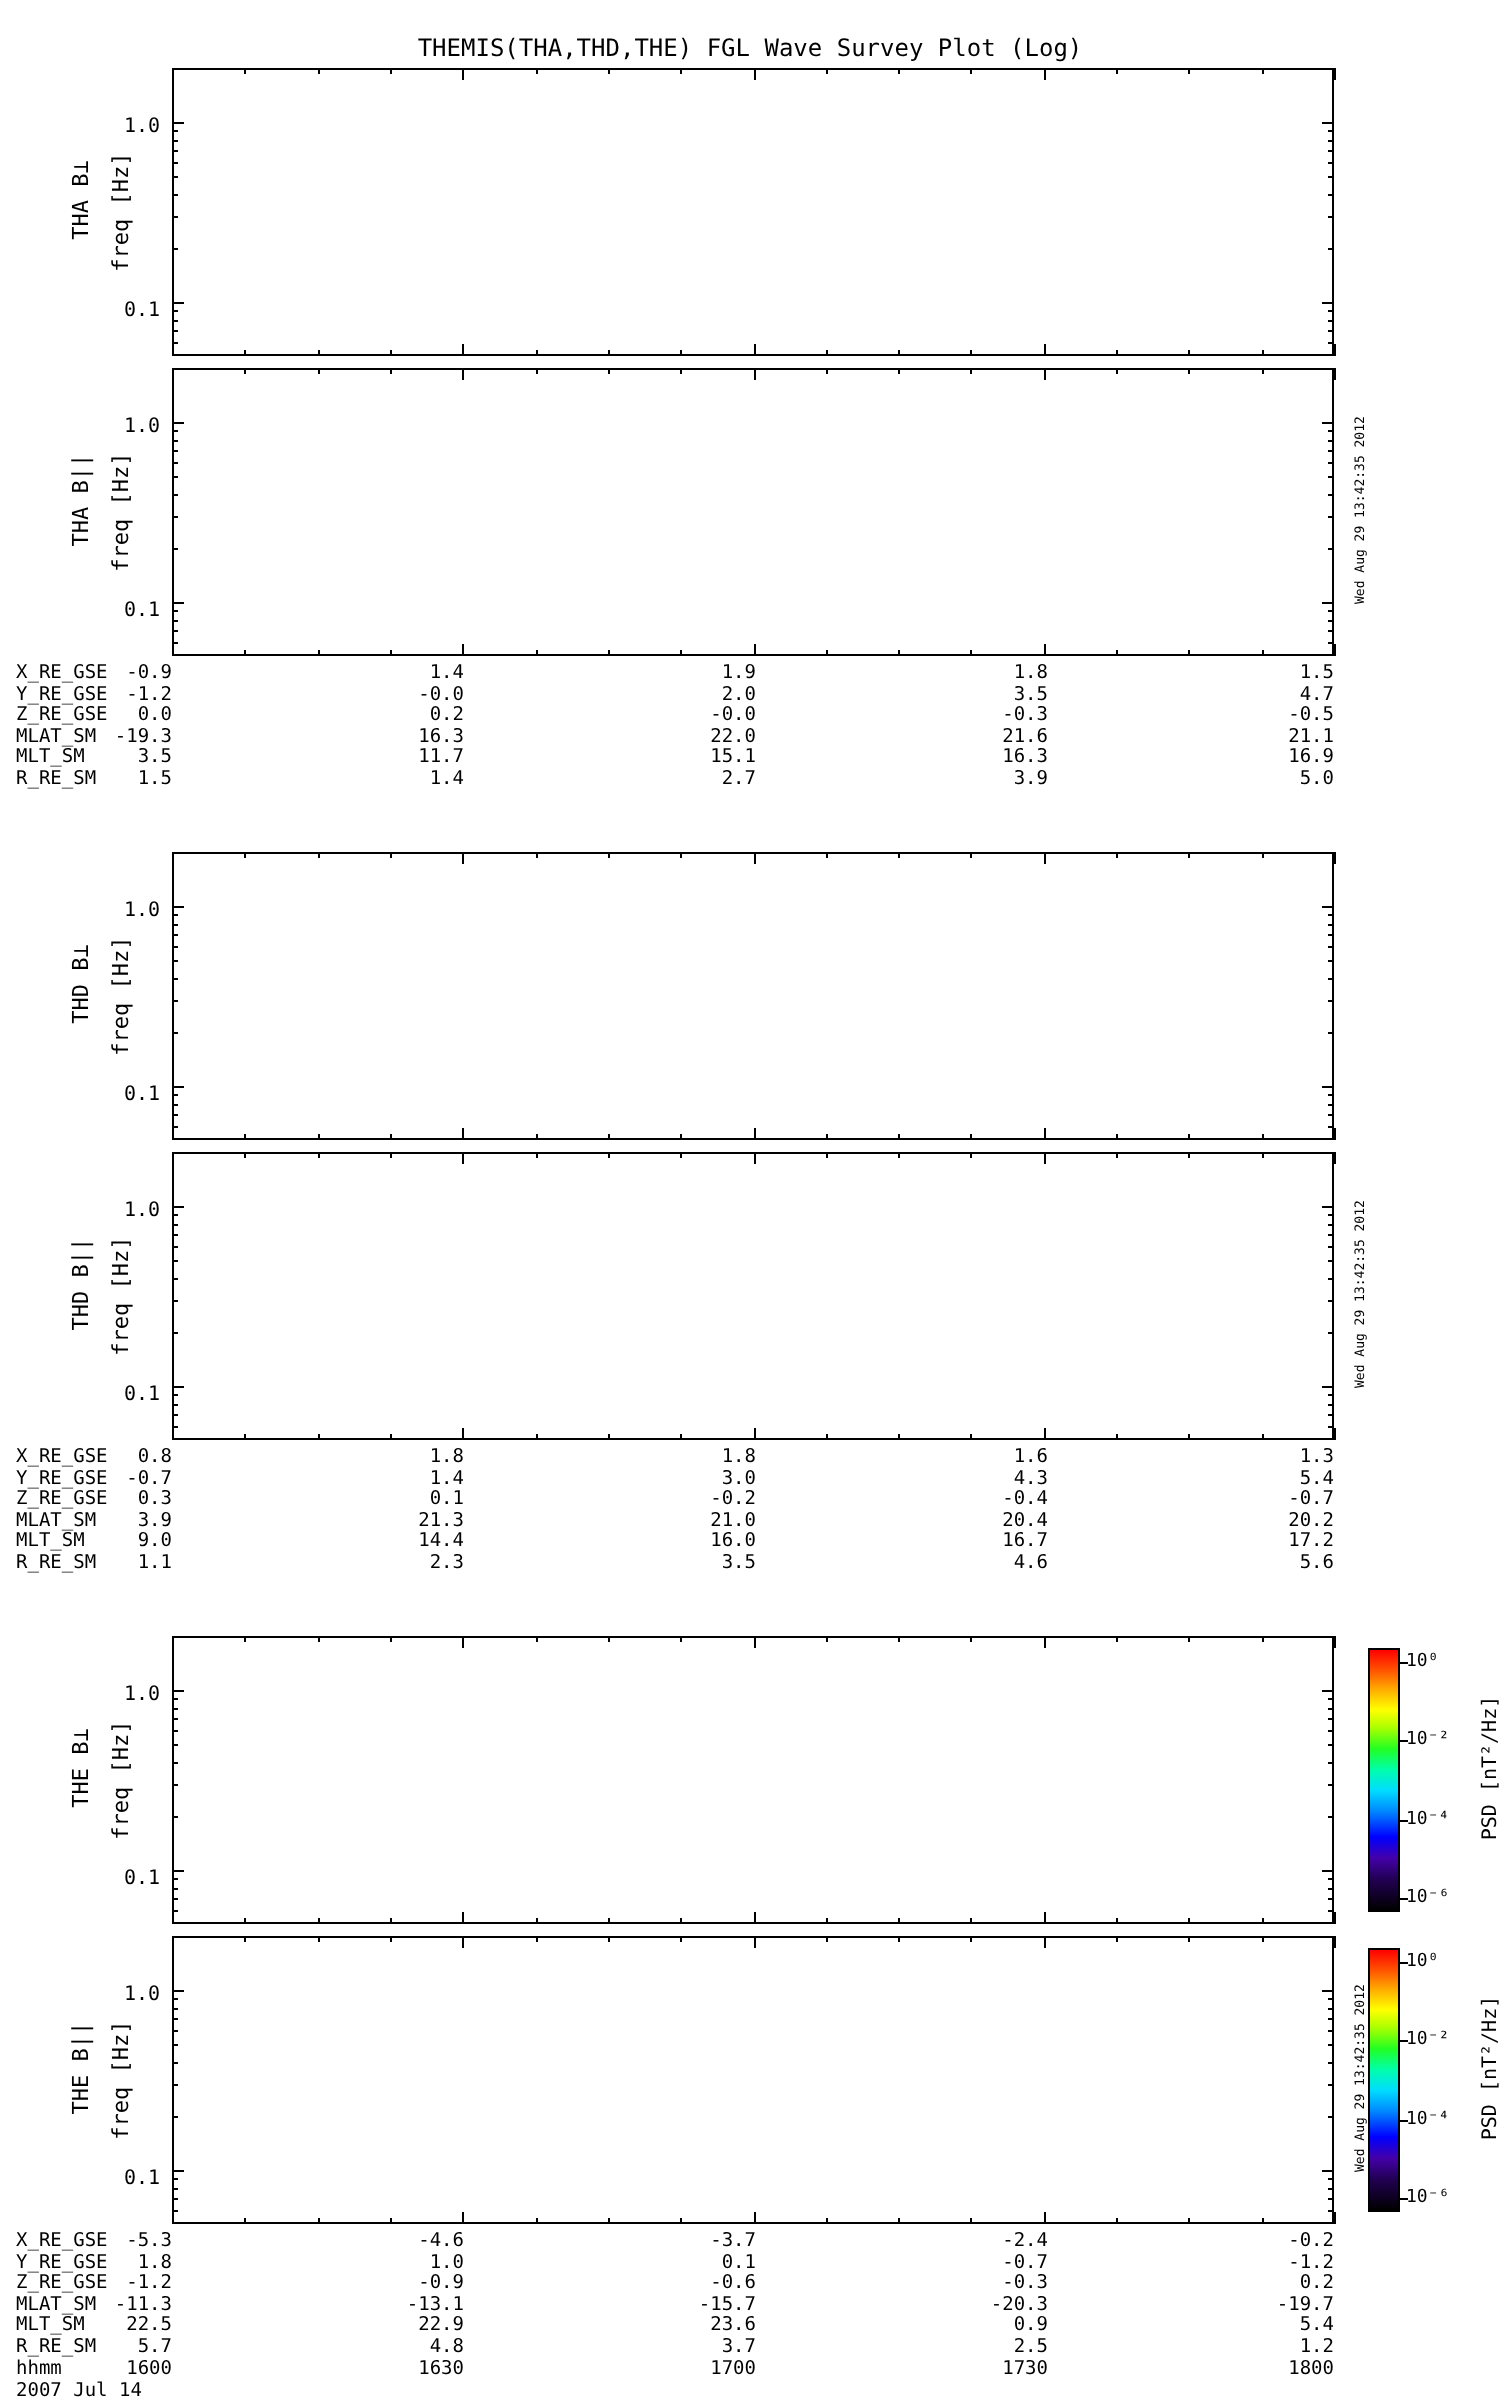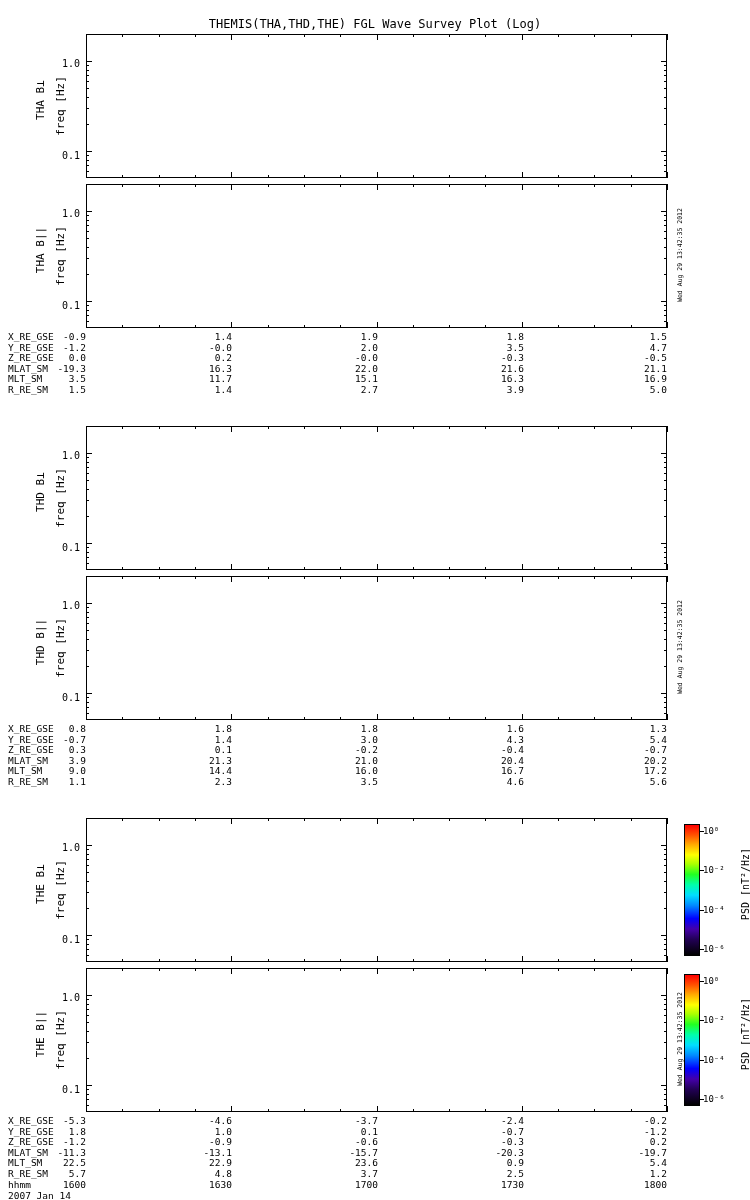--- a/index.html
+++ b/index.html
@@ -551,21 +551,21 @@
       <div class="tick-h" style="left: 664px; top: 987px; width: 3px;"></div>
       <div class="tick-h" style="left: 86px; top: 1077px; width: 3px;"></div>
       <div class="tick-h" style="left: 664px; top: 1077px; width: 3px;"></div>
     </div>
 
   <div class="annot" id="annot-tha" style="left:8px;top:320px;width:680px;"><div class="row"><span class="lab">X_RE_GSE</span><span class="v" style="left: 18px; width: 60px;">-0.9</span><span class="v" style="left: 164px; width: 60px;">1.4</span><span class="v" style="left: 310px; width: 60px;">1.9</span><span class="v" style="left: 456px; width: 60px;">1.8</span><span class="v" style="left: 599px; width: 60px;">1.5</span></div><div class="row"><span class="lab">Y_RE_GSE</span><span class="v" style="left: 18px; width: 60px;">-1.2</span><span class="v" style="left: 164px; width: 60px;">-0.0</span><span class="v" style="left: 310px; width: 60px;">2.0</span><span class="v" style="left: 456px; width: 60px;">3.5</span><span class="v" style="left: 599px; width: 60px;">4.7</span></div><div class="row"><span class="lab">Z_RE_GSE</span><span class="v" style="left: 18px; width: 60px;">0.0</span><span class="v" style="left: 164px; width: 60px;">0.2</span><span class="v" style="left: 310px; width: 60px;">-0.0</span><span class="v" style="left: 456px; width: 60px;">-0.3</span><span class="v" style="left: 599px; width: 60px;">-0.5</span></div><div class="row"><span class="lab">MLAT_SM</span><span class="v" style="left: 18px; width: 60px;">-19.3</span><span class="v" style="left: 164px; width: 60px;">16.3</span><span class="v" style="left: 310px; width: 60px;">22.0</span><span class="v" style="left: 456px; width: 60px;">21.6</span><span class="v" style="left: 599px; width: 60px;">21.1</span></div><div class="row"><span class="lab">MLT_SM</span><span class="v" style="left: 18px; width: 60px;">3.5</span><span class="v" style="left: 164px; width: 60px;">11.7</span><span class="v" style="left: 310px; width: 60px;">15.1</span><span class="v" style="left: 456px; width: 60px;">16.3</span><span class="v" style="left: 599px; width: 60px;">16.9</span></div><div class="row"><span class="lab">R_RE_SM</span><span class="v" style="left: 18px; width: 60px;">1.5</span><span class="v" style="left: 164px; width: 60px;">1.4</span><span class="v" style="left: 310px; width: 60px;">2.7</span><span class="v" style="left: 456px; width: 60px;">3.9</span><span class="v" style="left: 599px; width: 60px;">5.0</span></div></div>
   <div class="annot" id="annot-thd" style="left:8px;top:712px;width:680px;"><div class="row"><span class="lab">X_RE_GSE</span><span class="v" style="left: 18px; width: 60px;">0.8</span><span class="v" style="left: 164px; width: 60px;">1.8</span><span class="v" style="left: 310px; width: 60px;">1.8</span><span class="v" style="left: 456px; width: 60px;">1.6</span><span class="v" style="left: 599px; width: 60px;">1.3</span></div><div class="row"><span class="lab">Y_RE_GSE</span><span class="v" style="left: 18px; width: 60px;">-0.7</span><span class="v" style="left: 164px; width: 60px;">1.4</span><span class="v" style="left: 310px; width: 60px;">3.0</span><span class="v" style="left: 456px; width: 60px;">4.3</span><span class="v" style="left: 599px; width: 60px;">5.4</span></div><div class="row"><span class="lab">Z_RE_GSE</span><span class="v" style="left: 18px; width: 60px;">0.3</span><span class="v" style="left: 164px; width: 60px;">0.1</span><span class="v" style="left: 310px; width: 60px;">-0.2</span><span class="v" style="left: 456px; width: 60px;">-0.4</span><span class="v" style="left: 599px; width: 60px;">-0.7</span></div><div class="row"><span class="lab">MLAT_SM</span><span class="v" style="left: 18px; width: 60px;">3.9</span><span class="v" style="left: 164px; width: 60px;">21.3</span><span class="v" style="left: 310px; width: 60px;">21.0</span><span class="v" style="left: 456px; width: 60px;">20.4</span><span class="v" style="left: 599px; width: 60px;">20.2</span></div><div class="row"><span class="lab">MLT_SM</span><span class="v" style="left: 18px; width: 60px;">9.0</span><span class="v" style="left: 164px; width: 60px;">14.4</span><span class="v" style="left: 310px; width: 60px;">16.0</span><span class="v" style="left: 456px; width: 60px;">16.7</span><span class="v" style="left: 599px; width: 60px;">17.2</span></div><div class="row"><span class="lab">R_RE_SM</span><span class="v" style="left: 18px; width: 60px;">1.1</span><span class="v" style="left: 164px; width: 60px;">2.3</span><span class="v" style="left: 310px; width: 60px;">3.5</span><span class="v" style="left: 456px; width: 60px;">4.6</span><span class="v" style="left: 599px; width: 60px;">5.6</span></div></div>
   <div class="annot" id="annot-the" style="left:8px;top:1104px;width:680px;"><div class="row"><span class="lab">X_RE_GSE</span><span class="v" style="left: 18px; width: 60px;">-5.3</span><span class="v" style="left: 164px; width: 60px;">-4.6</span><span class="v" style="left: 310px; width: 60px;">-3.7</span><span class="v" style="left: 456px; width: 60px;">-2.4</span><span class="v" style="left: 599px; width: 60px;">-0.2</span></div><div class="row"><span class="lab">Y_RE_GSE</span><span class="v" style="left: 18px; width: 60px;">1.8</span><span class="v" style="left: 164px; width: 60px;">1.0</span><span class="v" style="left: 310px; width: 60px;">0.1</span><span class="v" style="left: 456px; width: 60px;">-0.7</span><span class="v" style="left: 599px; width: 60px;">-1.2</span></div><div class="row"><span class="lab">Z_RE_GSE</span><span class="v" style="left: 18px; width: 60px;">-1.2</span><span class="v" style="left: 164px; width: 60px;">-0.9</span><span class="v" style="left: 310px; width: 60px;">-0.6</span><span class="v" style="left: 456px; width: 60px;">-0.3</span><span class="v" style="left: 599px; width: 60px;">0.2</span></div><div class="row"><span class="lab">MLAT_SM</span><span class="v" style="left: 18px; width: 60px;">-11.3</span><span class="v" style="left: 164px; width: 60px;">-13.1</span><span class="v" style="left: 310px; width: 60px;">-15.7</span><span class="v" style="left: 456px; width: 60px;">-20.3</span><span class="v" style="left: 599px; width: 60px;">-19.7</span></div><div class="row"><span class="lab">MLT_SM</span><span class="v" style="left: 18px; width: 60px;">22.5</span><span class="v" style="left: 164px; width: 60px;">22.9</span><span class="v" style="left: 310px; width: 60px;">23.6</span><span class="v" style="left: 456px; width: 60px;">0.9</span><span class="v" style="left: 599px; width: 60px;">5.4</span></div><div class="row"><span class="lab">R_RE_SM</span><span class="v" style="left: 18px; width: 60px;">5.7</span><span class="v" style="left: 164px; width: 60px;">4.8</span><span class="v" style="left: 310px; width: 60px;">3.7</span><span class="v" style="left: 456px; width: 60px;">2.5</span><span class="v" style="left: 599px; width: 60px;">1.2</span></div></div>
 
   <div class="annot" id="xaxis-row" style="left:8px;top:1168px;width:680px;"><div class="row"><span class="lab">hhmm</span><span class="v" style="left: 18px; width: 60px;">1600</span><span class="v" style="left: 164px; width: 60px;">1630</span><span class="v" style="left: 310px; width: 60px;">1700</span><span class="v" style="left: 456px; width: 60px;">1730</span><span class="v" style="left: 599px; width: 60px;">1800</span></div></div>
-  <div class="annot" style="left:8px;top:1179px;"><span>2007 Jan 14</span></div>
+  <div class="annot" style="left:8px;top:1179px;"><span>2007 Jul 14</span></div>
 
   <div id="cbars">
       <div class="cbar" style="left: 684px; top: 812px; width: 16px; height: 132px; background: linear-gradient(rgb(255, 0, 0) 0%, rgb(255, 85, 0) 8%, rgb(255, 170, 0) 15%, rgb(255, 255, 0) 23%, rgb(170, 255, 0) 30%, rgb(34, 255, 34) 38%, rgb(0, 255, 170) 46%, rgb(0, 221, 255) 54%, rgb(0, 136, 255) 62%, rgb(0, 0, 255) 72%, rgb(68, 0, 170) 80%, rgb(34, 0, 85) 88%, rgb(0, 0, 0) 100%);"></div>
       <div class="cbar-tick" style="position: absolute; left: 703px; font-size: 9px; top: 814px;">10⁰</div>
       <div style="position: absolute; left: 700px; top: 819px; width: 4px; height: 1px; background: rgb(0, 0, 0);"></div>
       <div class="cbar-tick" style="position: absolute; left: 703px; font-size: 9px; top: 853.333px;">10⁻²</div>
       <div style="position: absolute; left: 700px; top: 858.333px; width: 4px; height: 1px; background: rgb(0, 0, 0);"></div>
       <div class="cbar-tick" style="position: absolute; left: 703px; font-size: 9px; top: 892.667px;">10⁻⁴</div>
       <div style="position: absolute; left: 700px; top: 897.667px; width: 4px; height: 1px; background: rgb(0, 0, 0);"></div>
       <div class="cbar-tick" style="position: absolute; left: 703px; font-size: 9px; top: 932px;">10⁻⁶</div>

